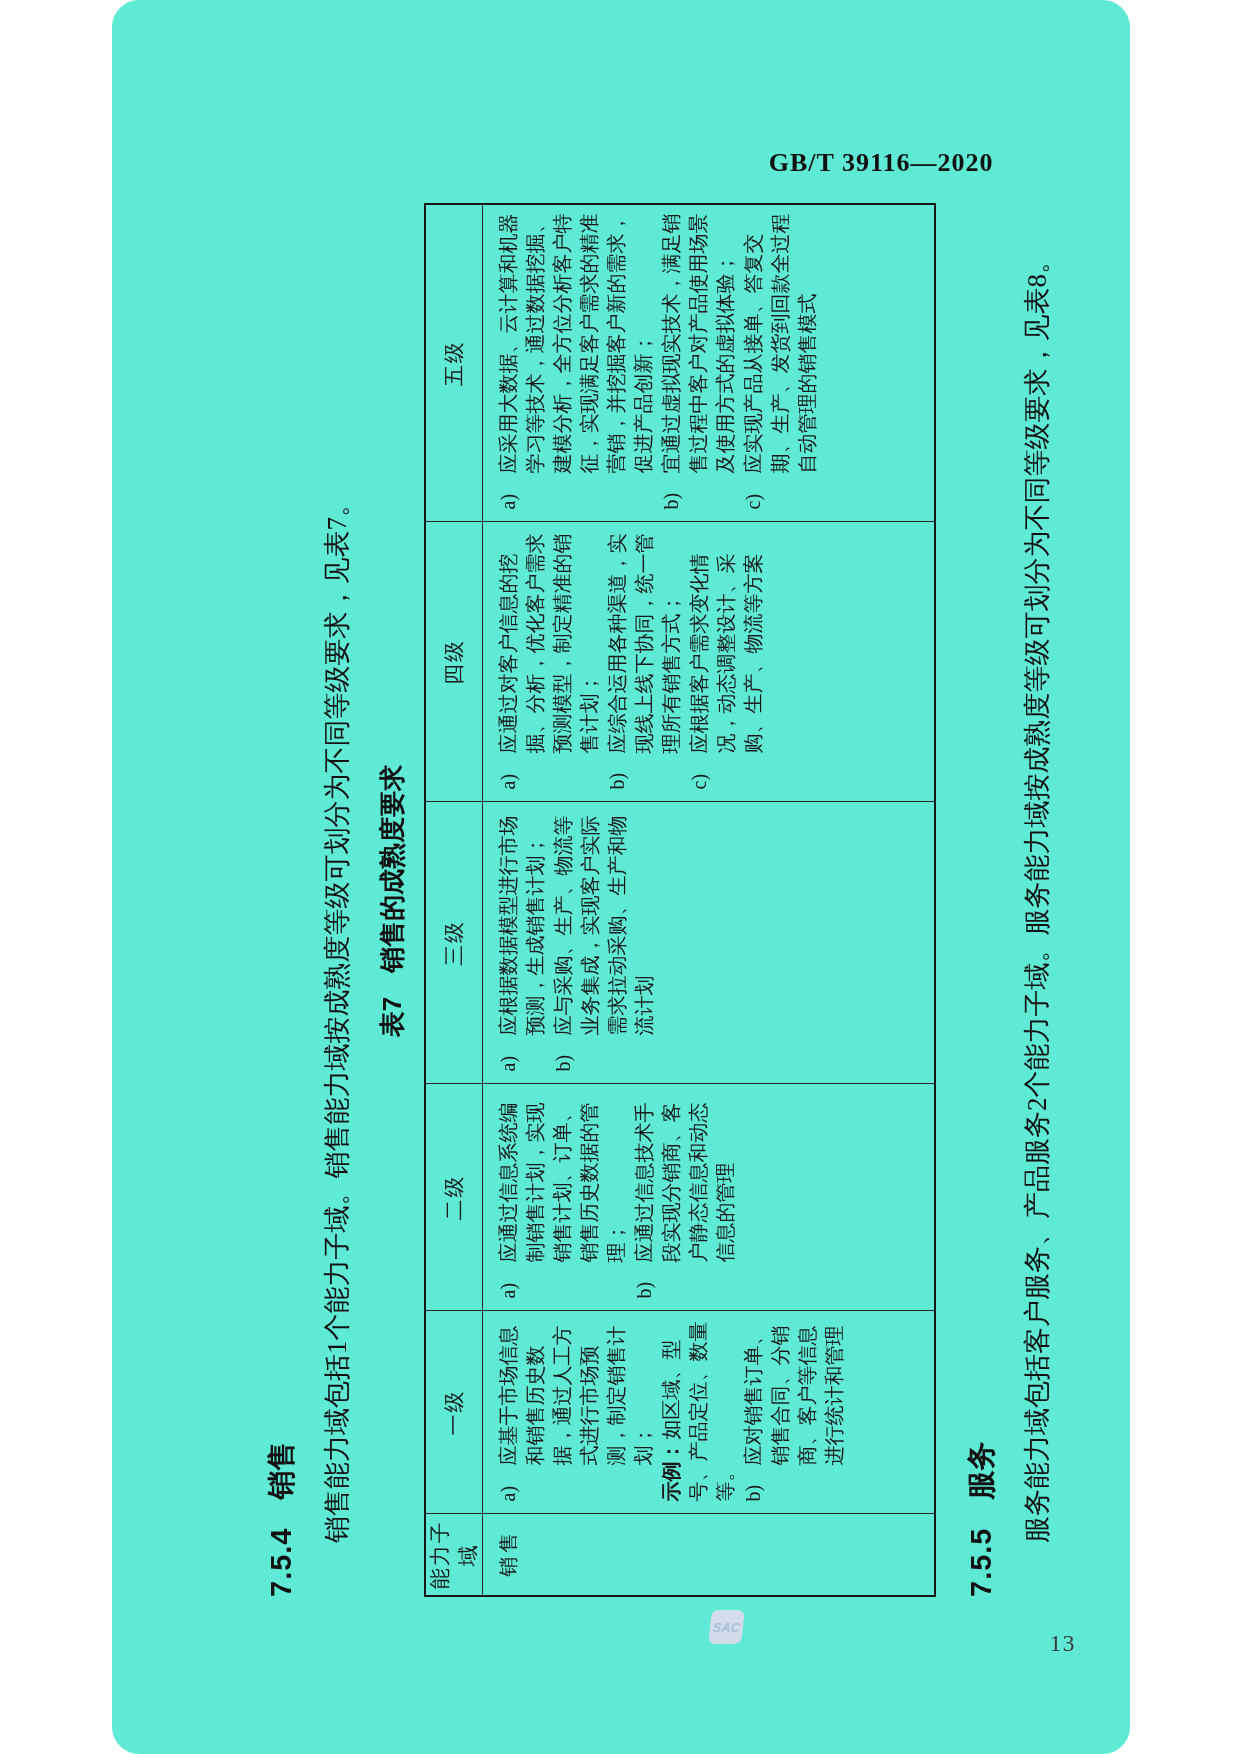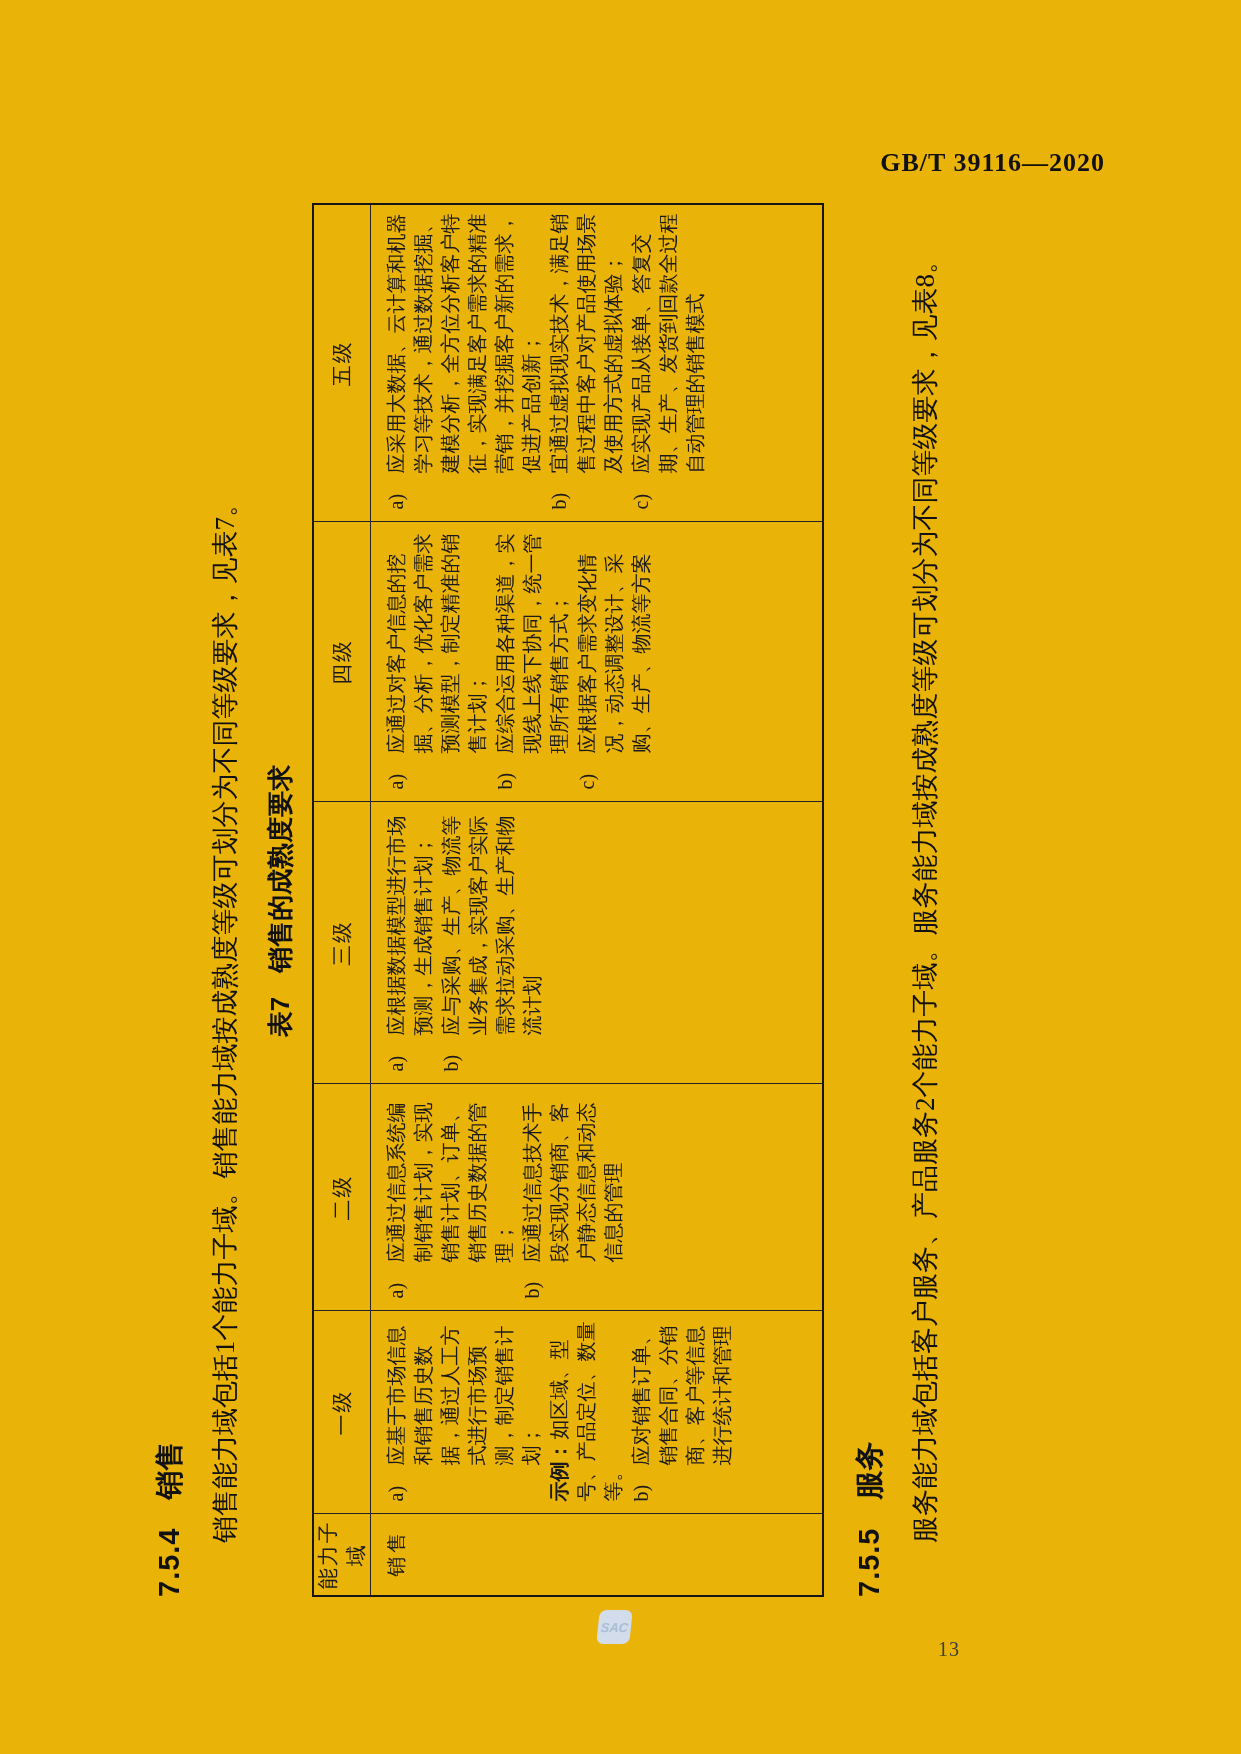--- a/index.html
+++ b/index.html
@@ -1,29 +1,29 @@
 <!DOCTYPE html>
 <html><head>
 <meta charset="utf-8">
 <style>
   * { margin:0; padding:0; box-sizing:border-box; }
   body { background:#ffffff; font-family:"Liberation Serif", serif; }
   .sheet {
-    position:relative; width:1241px; height:1754px; margin:0 auto;
-    background:#eab308; overflow:hidden; color:#1a1a1a;
+    position:relative; width:1018px; height:1754px; margin:0 auto;
+    background:#5eead4; overflow:hidden; color:#1a1a1a;border-radius:27px;
   }
   
   .gbt-header {
     position:absolute; top:148px; right:136px;
     font-family:"Liberation Serif", serif; font-weight:bold;
     font-size:26px; letter-spacing:1px; color:#111;
   }
   .page-number {
     position:absolute; top:1630px; left:938px;
-    font-size:20px; color:#3d3d3d; letter-spacing:1px;margin-top:8px;
+    font-size:24px; color:#3d3d3d; letter-spacing:1px;
   }
   .watermark {
     position:absolute; top:1610px; left:598px; width:33px; height:34px;
     background:#d2dcea; border-radius:7px;
     display:flex; align-items:center; justify-content:center;
     font-family:"Liberation Sans", sans-serif; font-style:italic;
     font-weight:bold; font-size:13px; color:#a9bdd8; transform:skewX(-6deg);
   }
   
   .landscape {

